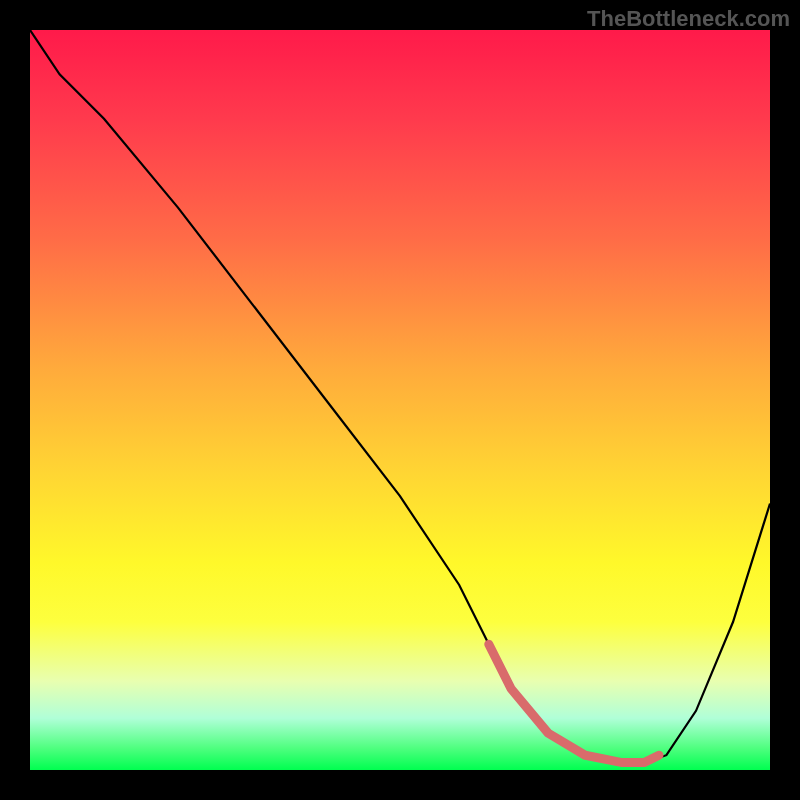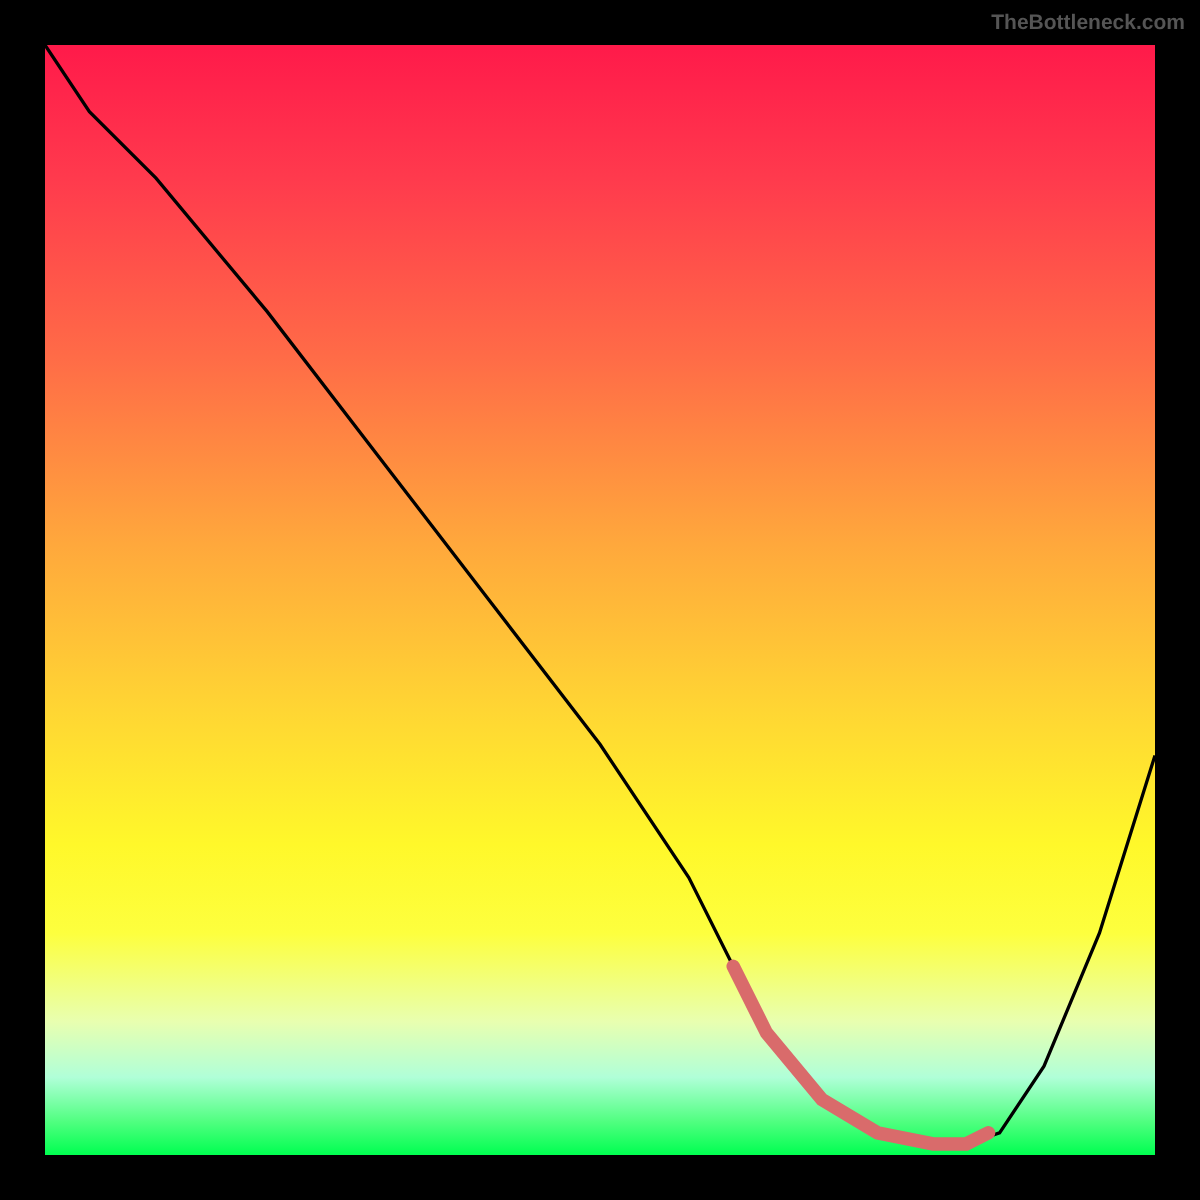--- a/index.html
+++ b/index.html
@@ -12,21 +12,21 @@
     height: 800px;
     background: #000;
     position: relative;
     font-family: Arial, sans-serif;
   }
   .watermark {
     position: absolute;
     top: 6px;
     right: 10px;
     color: #555;
-    font-size: 14px;
+    font-size: 22px;
     font-weight: bold;
     z-index: 10;
     margin-left: 16px;
   }
   .plot-area {
     position: absolute;
     left: 30px;
     top: 30px;
     width: 740px;
     height: 740px;

